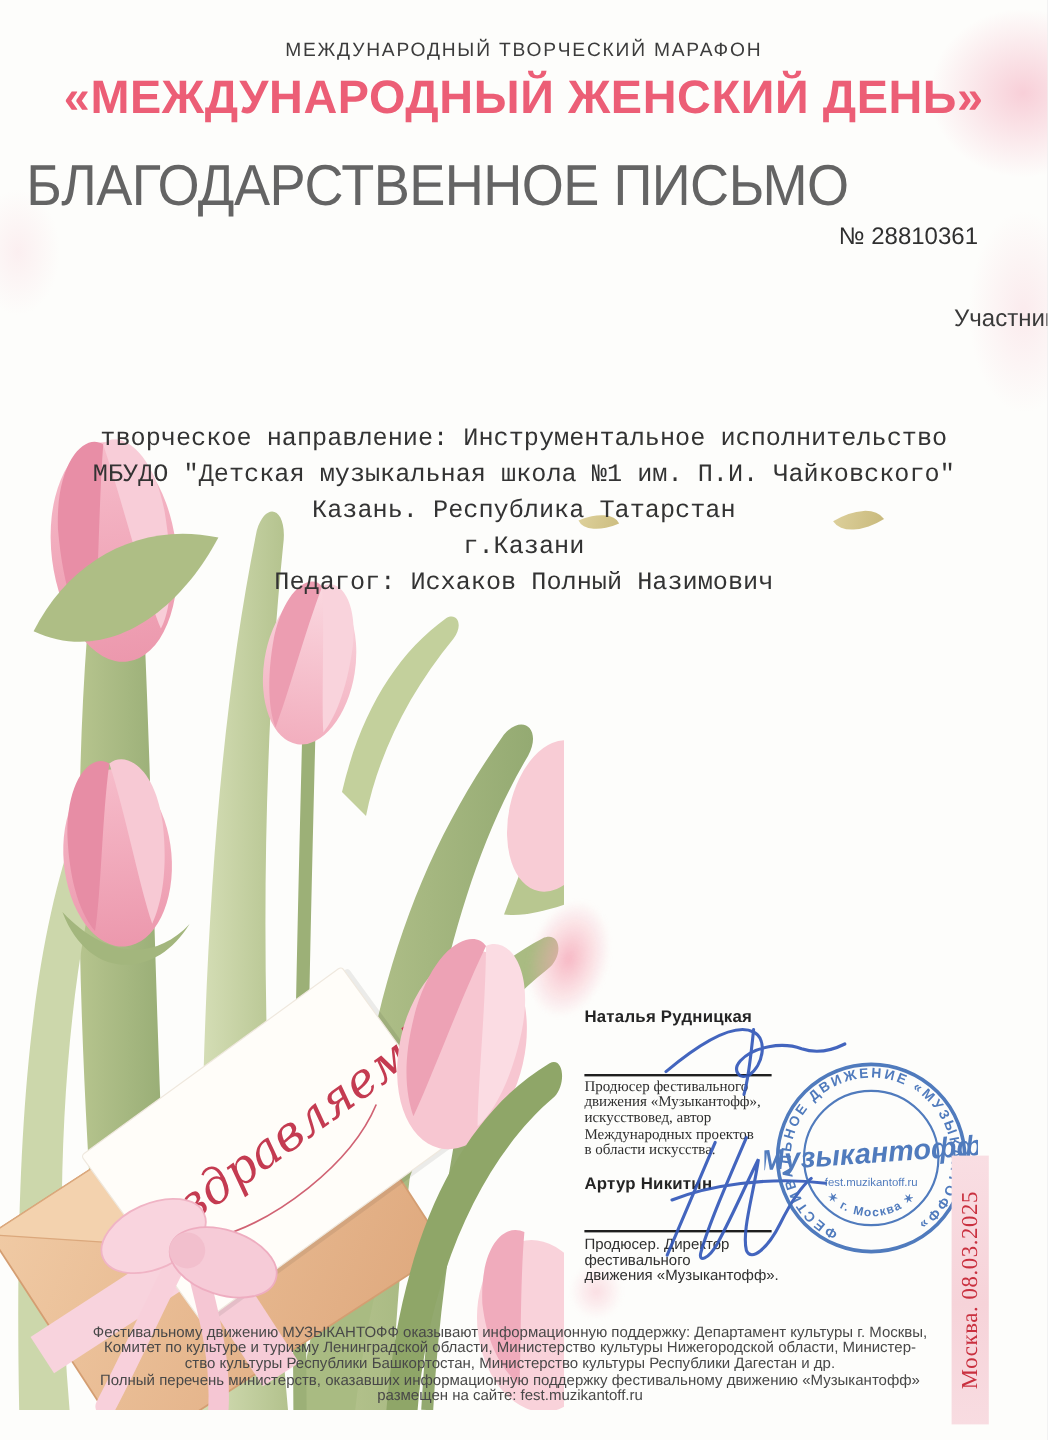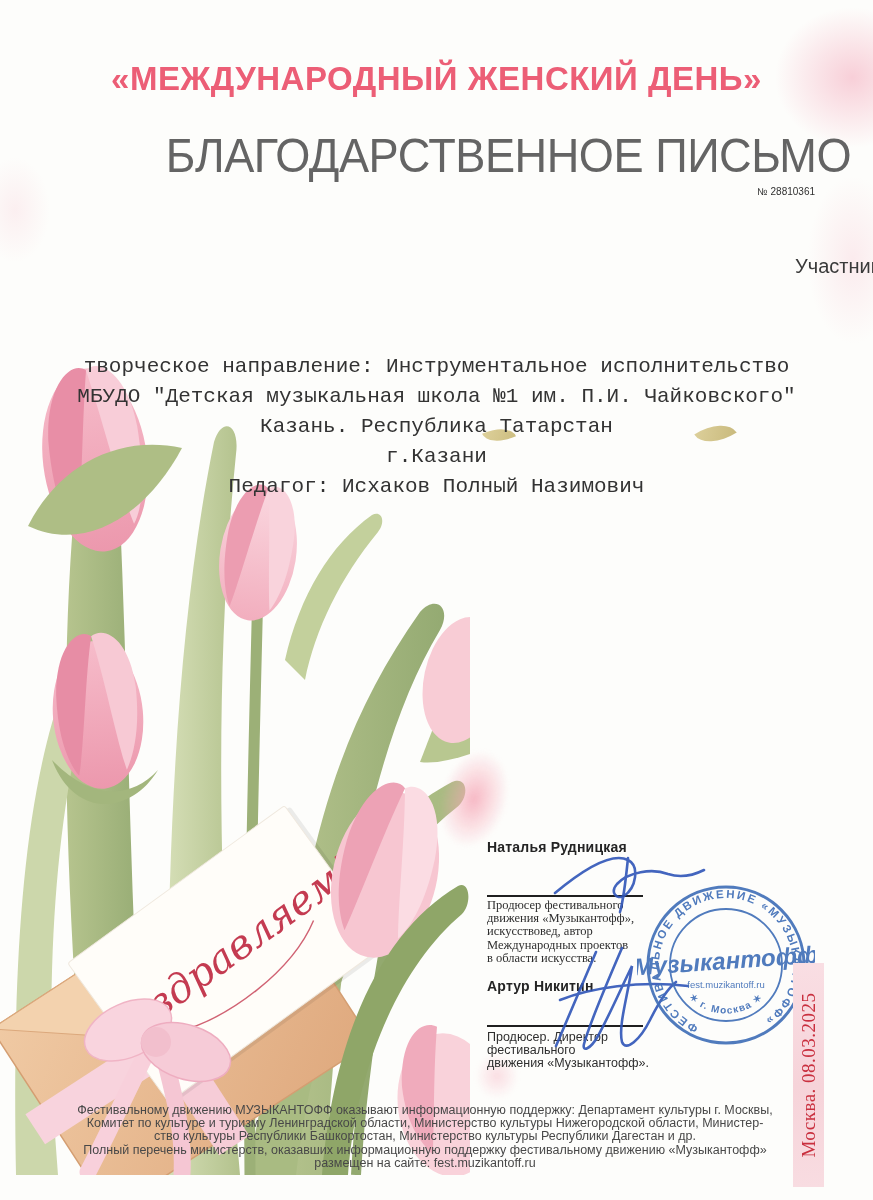--- a/index.html
+++ b/index.html
@@ -11,25 +11,25 @@
   .blush1{left:745px;top:-20px;width:215px;height:195px;
           background:radial-gradient(closest-side,rgba(247,199,210,.85),rgba(247,199,210,0) 72%);}
   .blush2{left:788px;top:140px;width:130px;height:240px;opacity:.45;
           background:radial-gradient(closest-side,rgba(247,203,213,.8),rgba(247,203,213,0) 70%);}
   .blush3{left:-35px;top:135px;width:100px;height:150px;opacity:.35;
           background:radial-gradient(closest-side,rgba(247,203,213,.8),rgba(247,203,213,0) 70%);}
   
   .kicker{position:absolute;top:34px;left:0;width:100%;text-align:center;
           font-size:16px;letter-spacing:1.5px;color:#3c3c3c;z-index:3;}
   .event-title{position:absolute;top:60px;left:0;width:100%;text-align:center;
-          font-size:33px;font-weight:bold;letter-spacing:.5px;z-index:3;}
-  .doc-title{position:absolute;top:128px;left:0;width:100%;text-align:right;z-index:3;}
+          font-size:39px;font-weight:bold;letter-spacing:.5px;z-index:3;}
+  .doc-title{position:absolute;top:128px;left:0;width:100%;text-align:left;z-index:3;}
   .doc-title span{display:inline-block;font-size:48px;color:#646464;letter-spacing:-.5px;
           transform:scaleX(.94);transform-origin:center;}
-  .doc-number{position:absolute;top:186px;right:58px;font-size:10px;color:#303030;z-index:3;}
+  .doc-number{position:absolute;top:186px;right:58px;font-size:20px;color:#303030;z-index:3;}
   
   .participant-label{position:absolute;top:255px;left:12px;width:100%;text-align:right;
           font-size:20px;z-index:3;}
   .participant-name{position:absolute;top:281px;left:0;width:100%;text-align:center;
           font-size:25px;font-weight:bold;color:#2b2b2b;letter-spacing:.3px;z-index:3;}
   .details{position:absolute;top:352px;left:0;width:100%;text-align:center;
           font-size:21px;line-height:30px;color:#333;z-index:3;font-family:Liberation Mono, monospace;}
   
   .photo{position:absolute;left:0;top:330px;width:470px;height:845px;z-index:1;}
   
@@ -65,20 +65,21 @@
 </style>
 </head>
 <body>
 
 <div class="page">
 
   <div class="blush blush1"></div>
   <div class="blush blush2"></div>
   <div class="blush blush3"></div>
 
+  <div class="kicker">МЕЖДУНАРОДНЫЙ ТВОРЧЕСКИЙ МАРАФОН</div>
   <div class="event-title" style="color:#ec5e76;">«МЕЖДУНАРОДНЫЙ ЖЕНСКИЙ ДЕНЬ»</div>
   <div class="doc-title">
     <span>БЛАГОДАРСТВЕННОЕ ПИСЬМО</span>
   </div>
   <div class="doc-number">№ 28810361</div>
 
   <div class="participant-label">Участник:</div>
   <div class="details">
     <div>творческое направление: Инструментальное исполнительство</div>
     <div>МБУДО "Детская музыкальная школа №1 им. П.И. Чайковского"</div>

